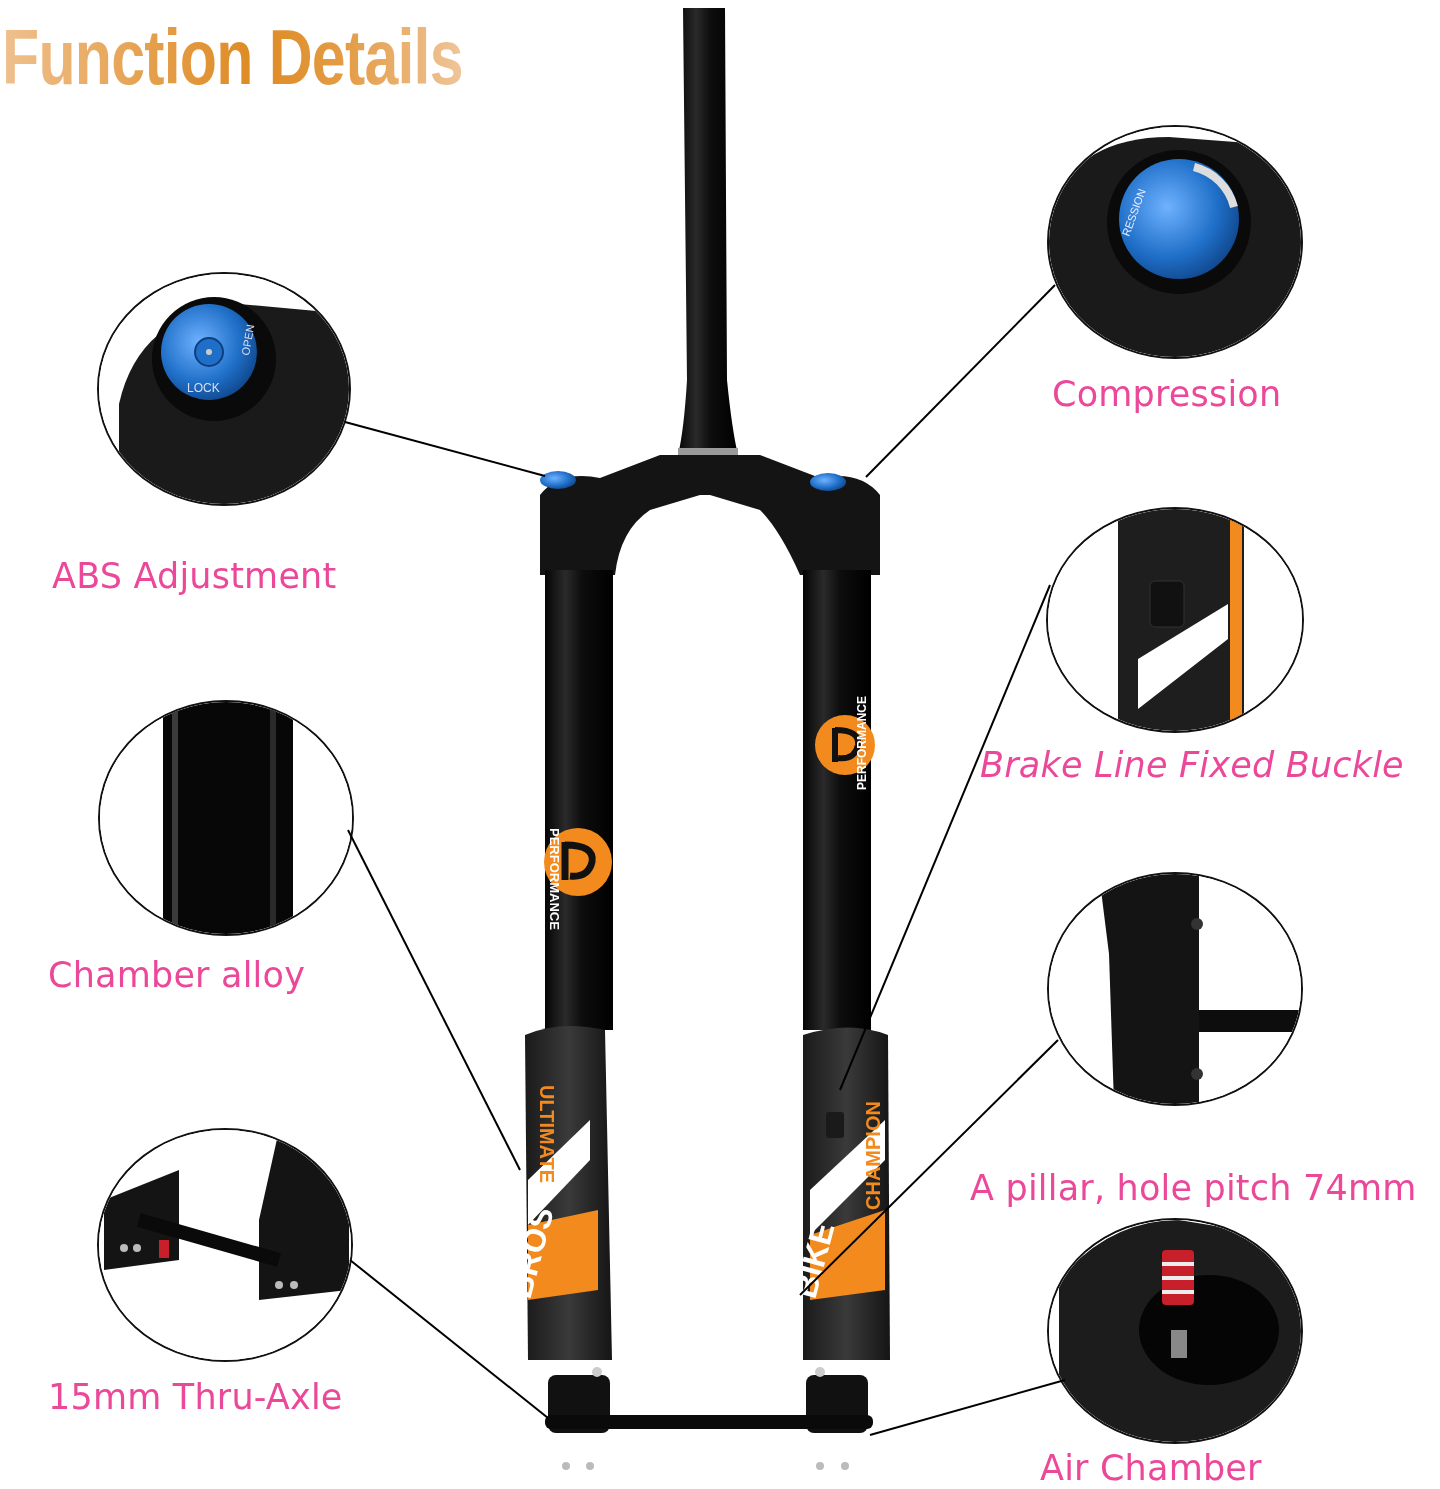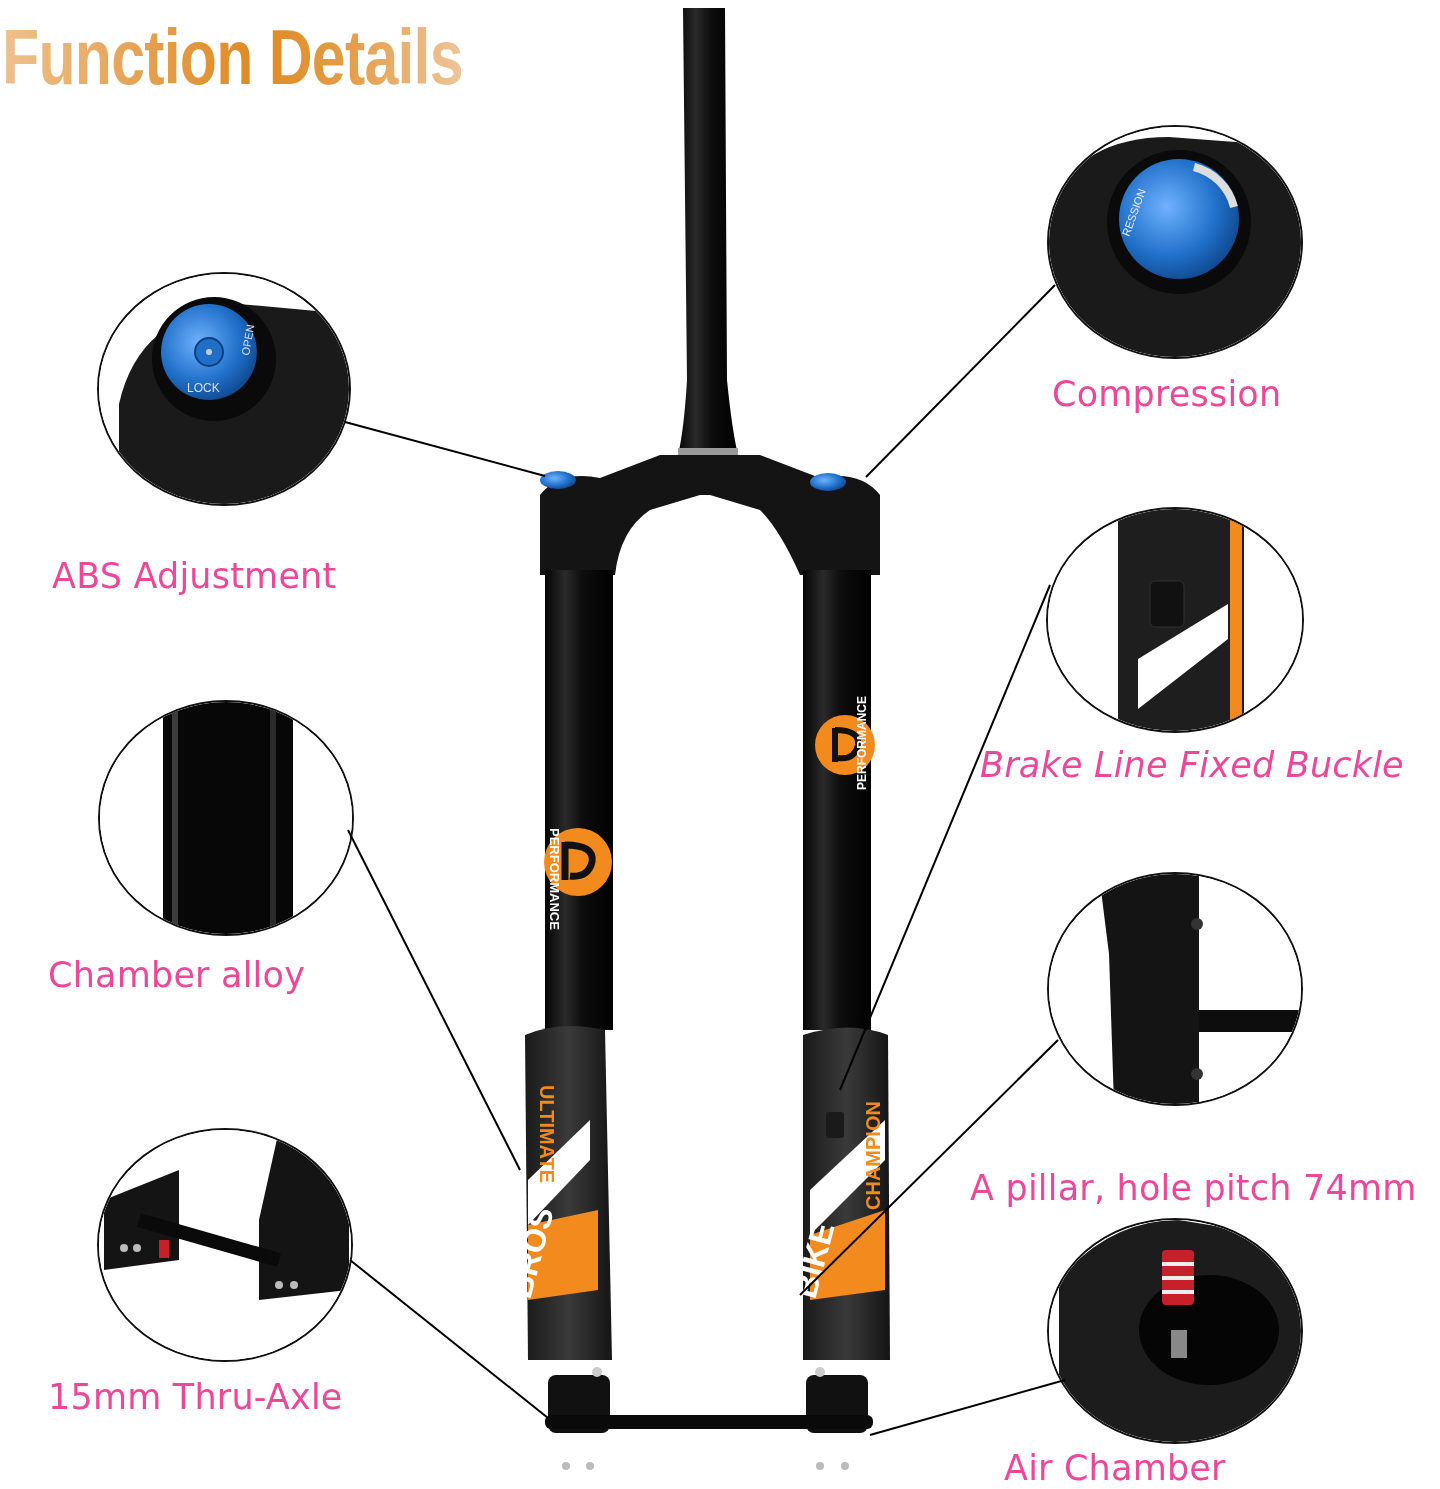--- a/index.html
+++ b/index.html
@@ -177,13 +177,13 @@
   <line x1="350" y1="1260" x2="548" y2="1418" stroke="#000" stroke-width="2"></line>
   <line x1="1065" y1="1380" x2="870" y2="1435" stroke="#000" stroke-width="2"></line>
 </svg>
 
 <div class="label" style="left:52px;top:536px;margin-top:20px;">ABS Adjustment</div>
 <div class="label" style="left:1052px;top:374px;">Compression</div>
 <div class="label" style="left:48px;top:955px;">Chamber alloy</div>
 <div class="label" style="left:980px;top:745px;font-style:italic;">Brake Line Fixed Buckle</div>
 <div class="label" style="left:970px;top:1168px;">A pillar, hole pitch 74mm</div>
 <div class="label" style="left:48px;top:1377px;">15mm Thru-Axle</div>
-<div class="label" style="left:1004px;top:1448px;text-align:center;">Air Chamber</div>
+<div class="label" style="left:1040px;top:1448px;text-align:center;">Air Chamber</div>
 
 </body></html>

